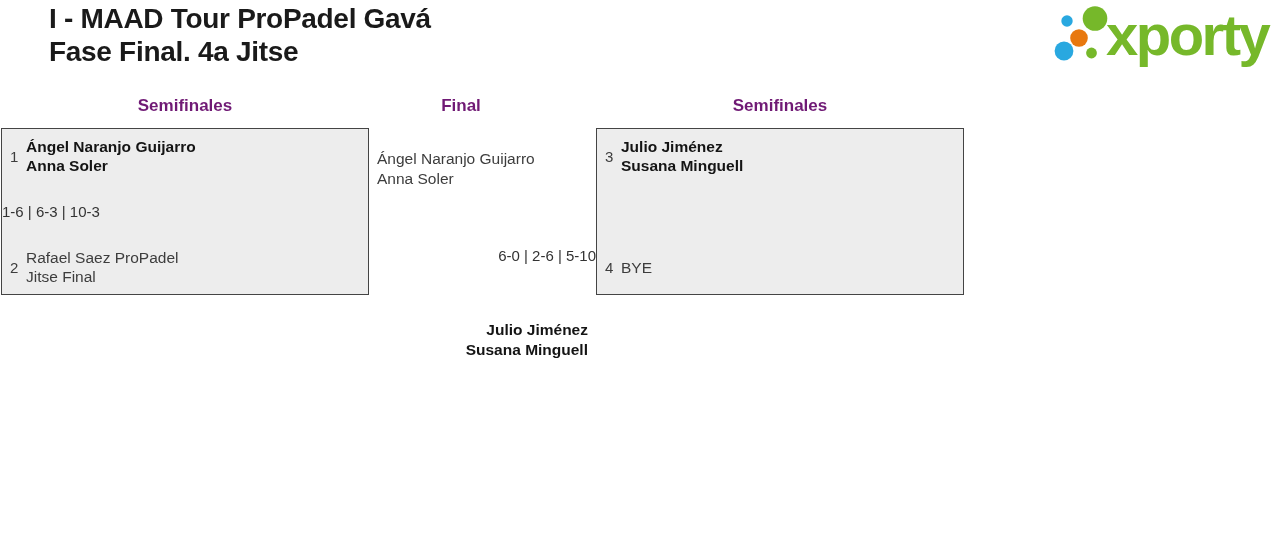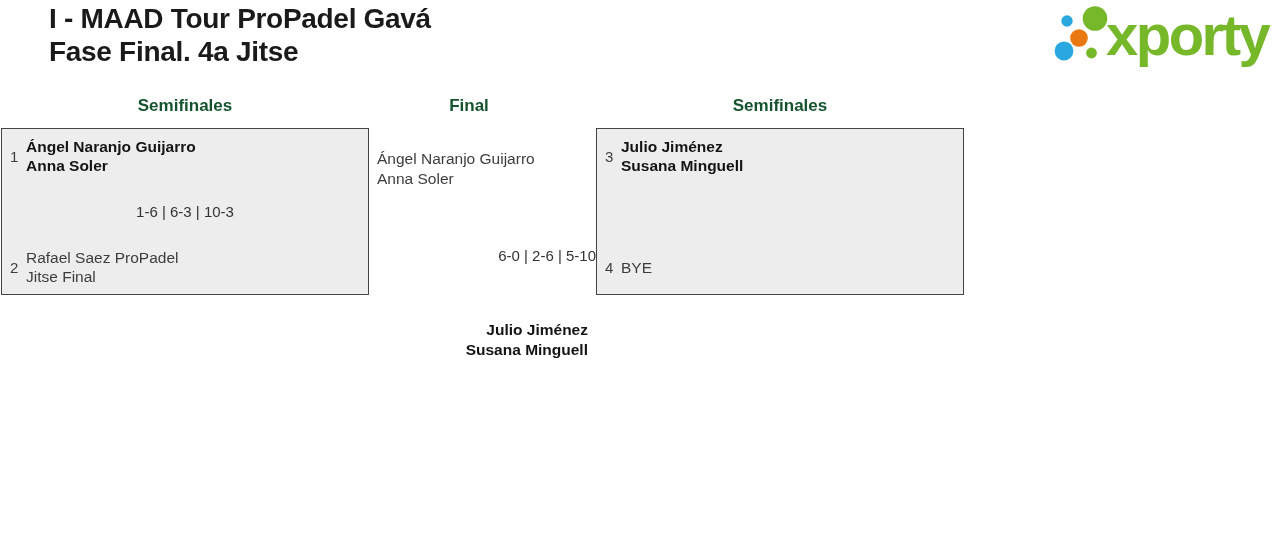--- a/index.html
+++ b/index.html
@@ -21,25 +21,25 @@
     letter-spacing: -0.3px;
     white-space: nowrap;
     padding-left: 48px;
   }
 
   .logo { right: 2px; top: 0; width: 230px; height: 70px; }
 
   
   .col-header {
     top: 96px;
-    font-size: 17px; font-weight: 700; color: #14532d;
+    font-size: 17px; font-weight: 700; color: #701a75;
     text-align: center; line-height: 20px;
   }
   #hdr-left  { left: 0;     width: 370px; }
-  #hdr-mid   { left: 356px; width: 226px; }
+  #hdr-mid   { left: 348px; width: 226px; }
   #hdr-right { left: 596px; width: 368px; }
 
   
   .match-box {
     top: 128px; width: 368px; height: 167px;
     background: #ededed;
     border: 1px solid #444444;
     box-sizing: border-box;
     display: flex; flex-direction: column;
     justify-content: space-between;
@@ -56,21 +56,20 @@
   .seed {
     width: 16px; flex: none;
     font-size: 15px; color: #3d3d3d;
   }
   .names { font-size: 15.5px; line-height: 19px; }
   .names--winner { font-weight: 700; color: #141414; }
   .names--loser  { font-weight: 400; color: #3d3d3d; }
 
   .score-row {
     font-size: 15px; line-height: 19px; color: #333333;
-    text-align: center;
   }
 
   
   .final-team {
     left: 377px; top: 149px;
     font-size: 15.5px; line-height: 19.5px;
     color: #3d3d3d;
   }
   .final-score {
     left: 370px; top: 247px; width: 226px;

